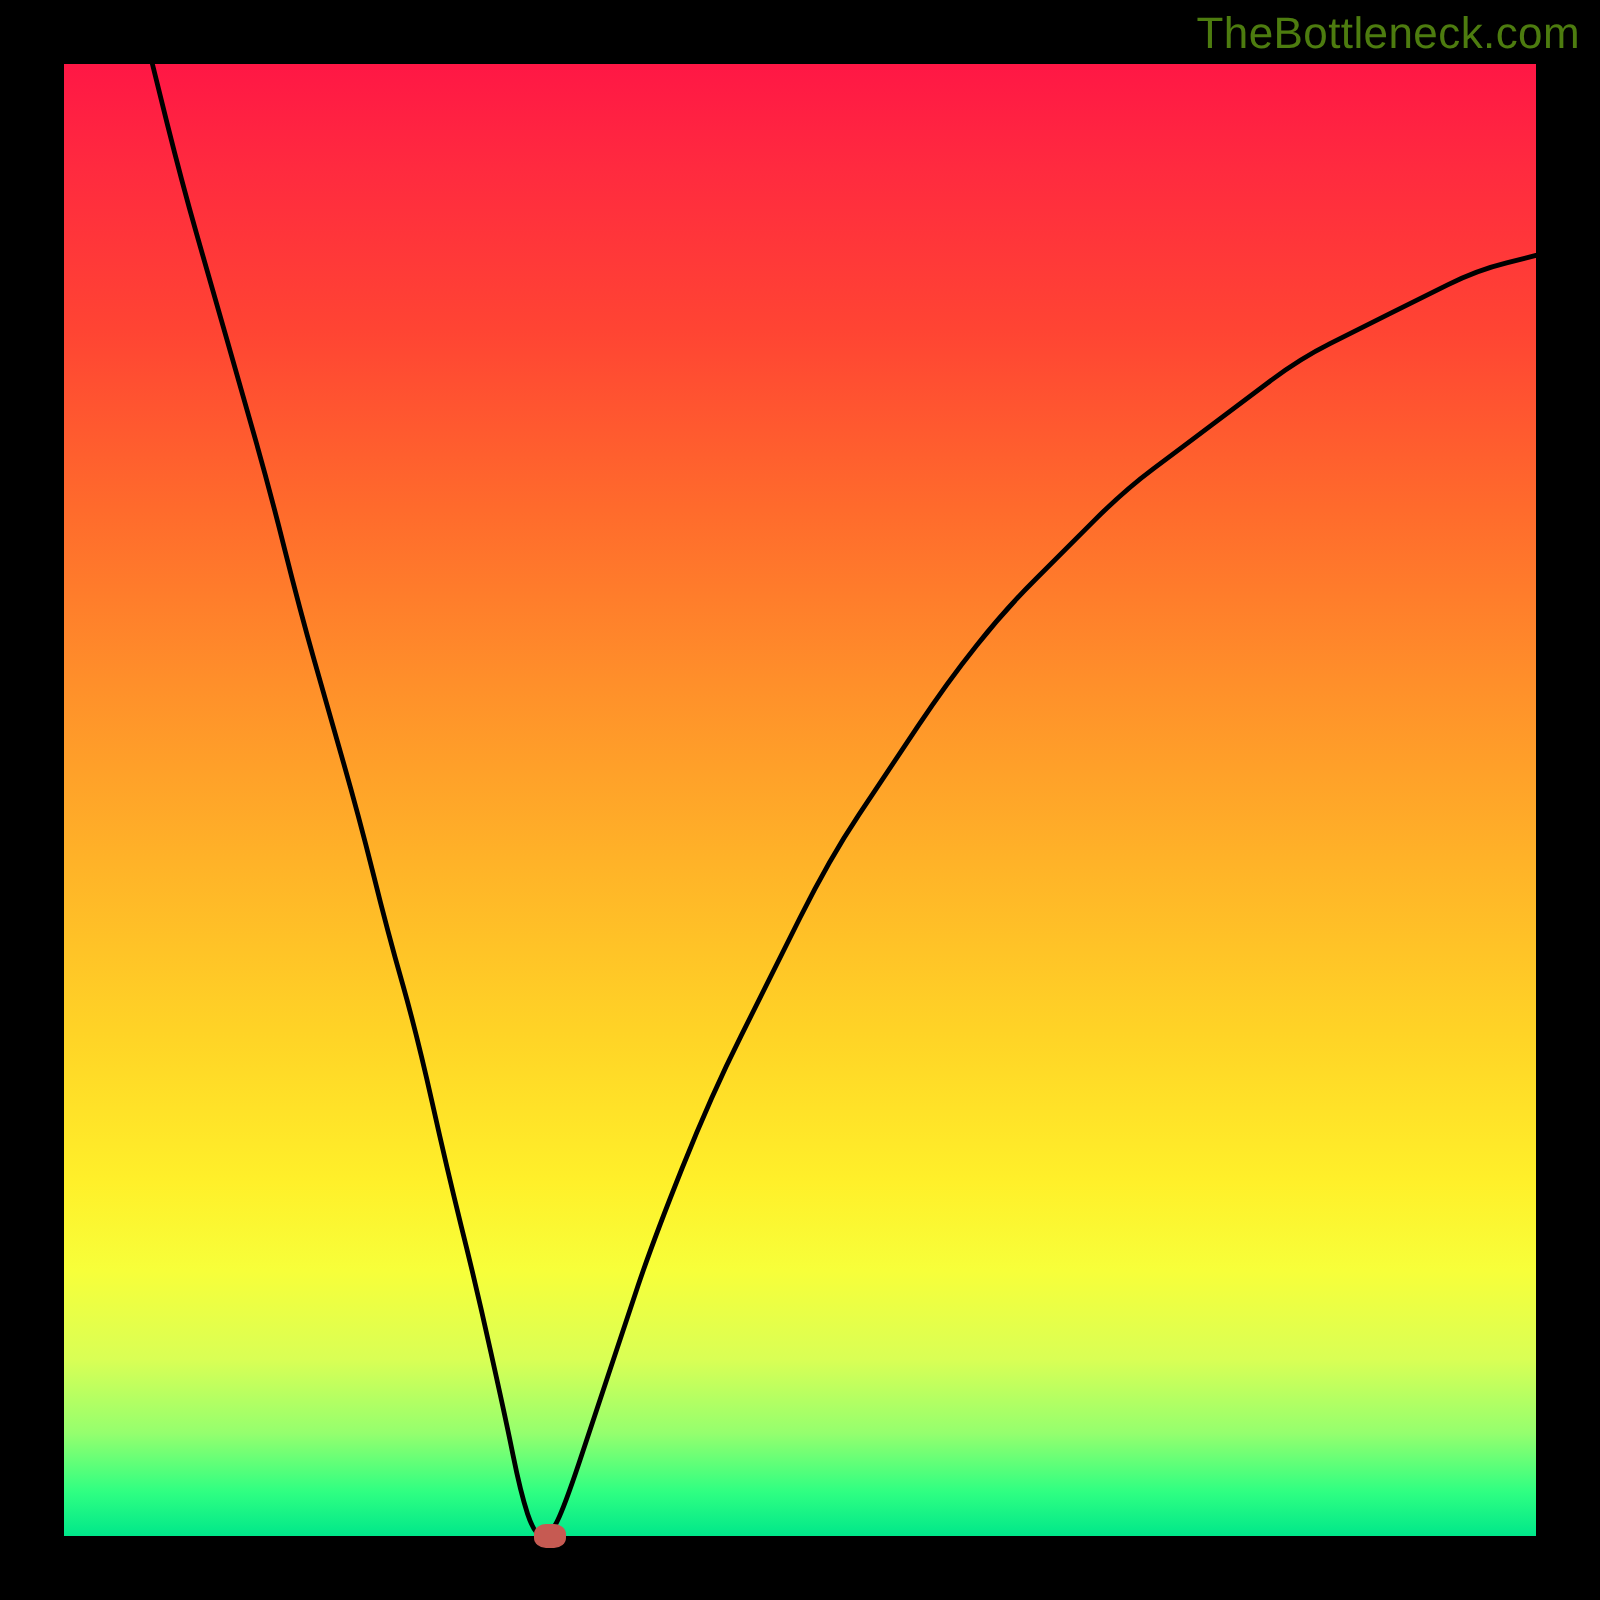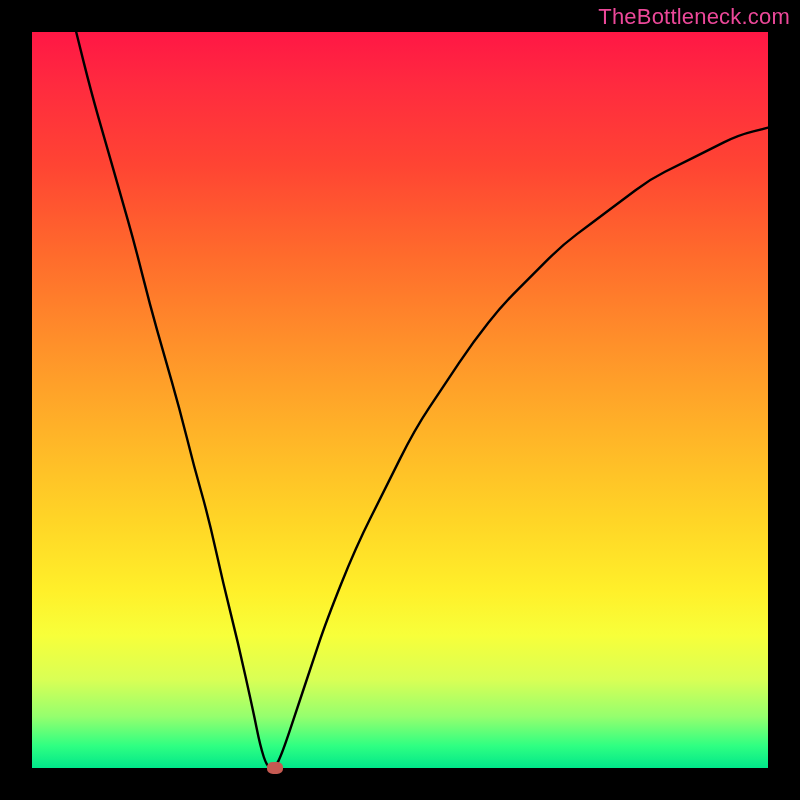--- a/index.html
+++ b/index.html
@@ -37,21 +37,21 @@
       #d9ff55 88%,
       #95ff6e 93%,
       #2fff82 97%,
       #00e78a 100%
     );
   }
   .watermark {
     position: absolute;
     top: 4px;
     right: 10px;
-    color: #ec4899;
+    color: #4d7c0f;
     font-size: 22px;
     font-weight: 500;
     letter-spacing: 0.2px;
     user-select: none;
   }
   svg.curve {
     position: absolute;
     left: 0;
     top: 0;
     width: 736px;

